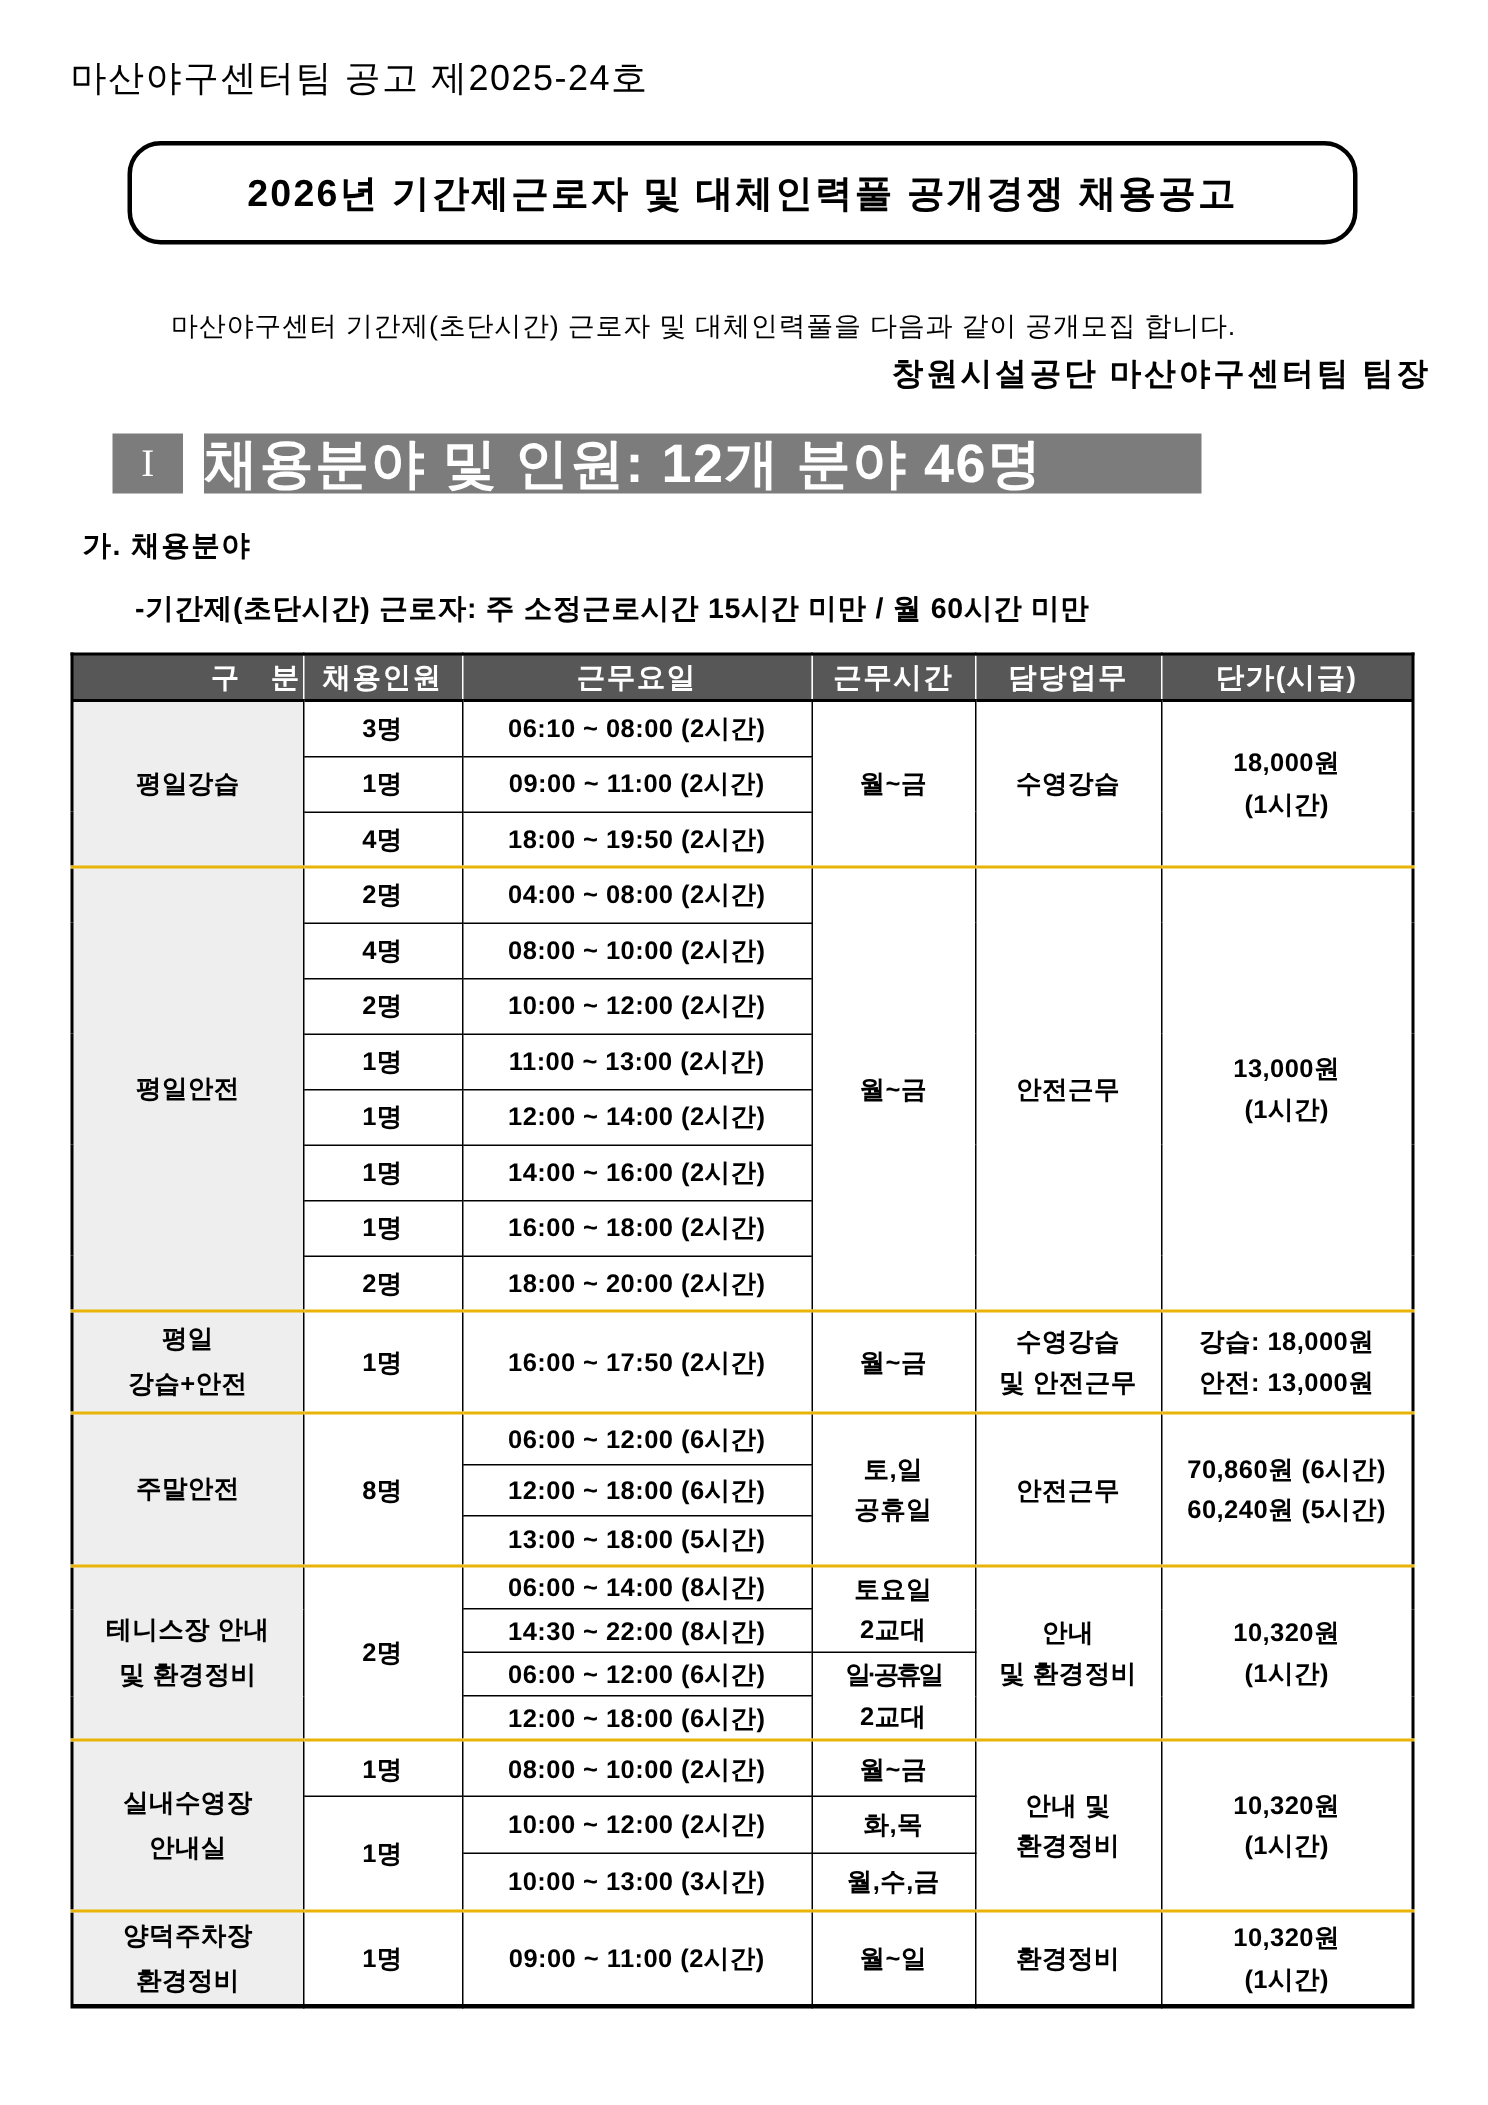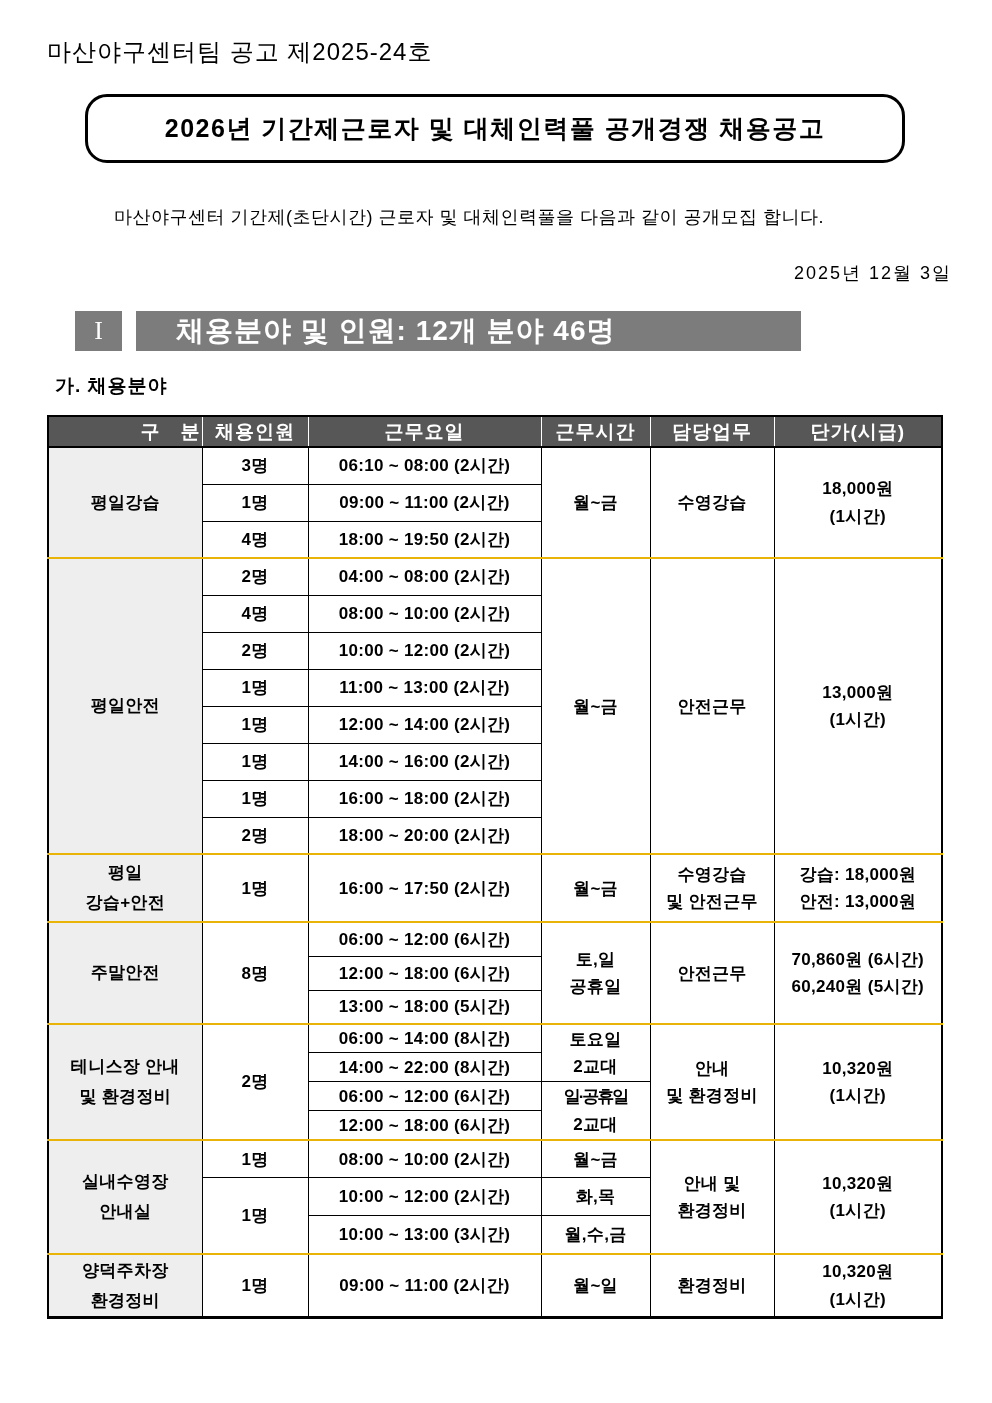--- a/index.html
+++ b/index.html
@@ -43,22 +43,22 @@
   .section-header{
     margin:26px 0 0 75px;display:flex;gap:14px;align-items:stretch;height:40px;
   }
   .roman-box{
     width:47px;background:var(--section-bar);color:#fff;
     font-family:"Liberation Serif","DejaVu Serif",serif;
     font-size:26px;display:flex;align-items:center;justify-content:center;
   }
   .section-bar{
     width:665px;background:var(--section-bar);color:#fff;
-    font-size:28px;font-weight:bold;letter-spacing:1px;
-    display:flex;align-items:center;padding-left:40px;
+    font-size:36px;font-weight:bold;letter-spacing:1px;
+    display:flex;align-items:center;
   }
   .subsection{
     margin:22px 0 0 55px;font-size:19px;font-weight:bold;letter-spacing:1px;
   }
   .note-line{
     margin:16px 0 0 90px;font-size:19px;font-weight:bold;letter-spacing:.5px;
   }
 
   table.recruit{
     margin:16px 0 0 47px;width:894px;
@@ -92,28 +92,29 @@
 <div class="page">
 
   <div class="notice-no">마산야구센터팀 공고 제2025-24호</div>
 
   <div class="title-box">
     <div class="t">2026년 기간제근로자 및 대체인력풀 공개경쟁 채용공고</div>
   </div>
 
   <div class="intro">마산야구센터 기간제(초단시간) 근로자 및 대체인력풀을 다음과 같이 공개모집 합니다.</div>
 
-  <div class="date-line">2025년 12월 3일</div>
+  <div class="signature-line">창원시설공단 마산야구센터팀 팀장</div>
 
   <div class="section-header">
     <div class="roman-box">I</div>
     <div class="section-bar">채용분야 및 인원: 12개 분야 46명</div>
   </div>
 
   <div class="subsection">가. 채용분야</div>
+  <div class="note-line">-기간제(초단시간) 근로자: 주 소정근로시간 15시간 미만 / 월 60시간 미만</div>
 
   <table class="recruit">
     <colgroup>
       <col style="width:154px">
         <col style="width:106px">
         <col style="width:233px">
       <col style="width:109px">
         <col style="width:124px">
         <col style="width:168px">
     </colgroup>
@@ -242,21 +243,21 @@
         <td rowspan="4" class="lines">
             <div>안내</div>
             <div>및 환경정비</div>
           </td>
         <td rowspan="4" class="rate lines">
             <div>10,320원</div>
             <div>(1시간)</div>
           </td>
       </tr>
       <tr class="h28">
-        <td>14:00 ~ 22:00 (8시간)</td>
+        <td>14:30 ~ 22:00 (8시간)</td>
       </tr>
       <tr class="h28">
         <td>06:00 ~ 12:00 (6시간)</td>
         <td rowspan="2" class="lines days-sun">
             <div>일·공휴일</div>
             <div>2교대</div>
           </td>
       </tr>
       <tr class="h28">
         <td>12:00 ~ 18:00 (6시간)</td>

